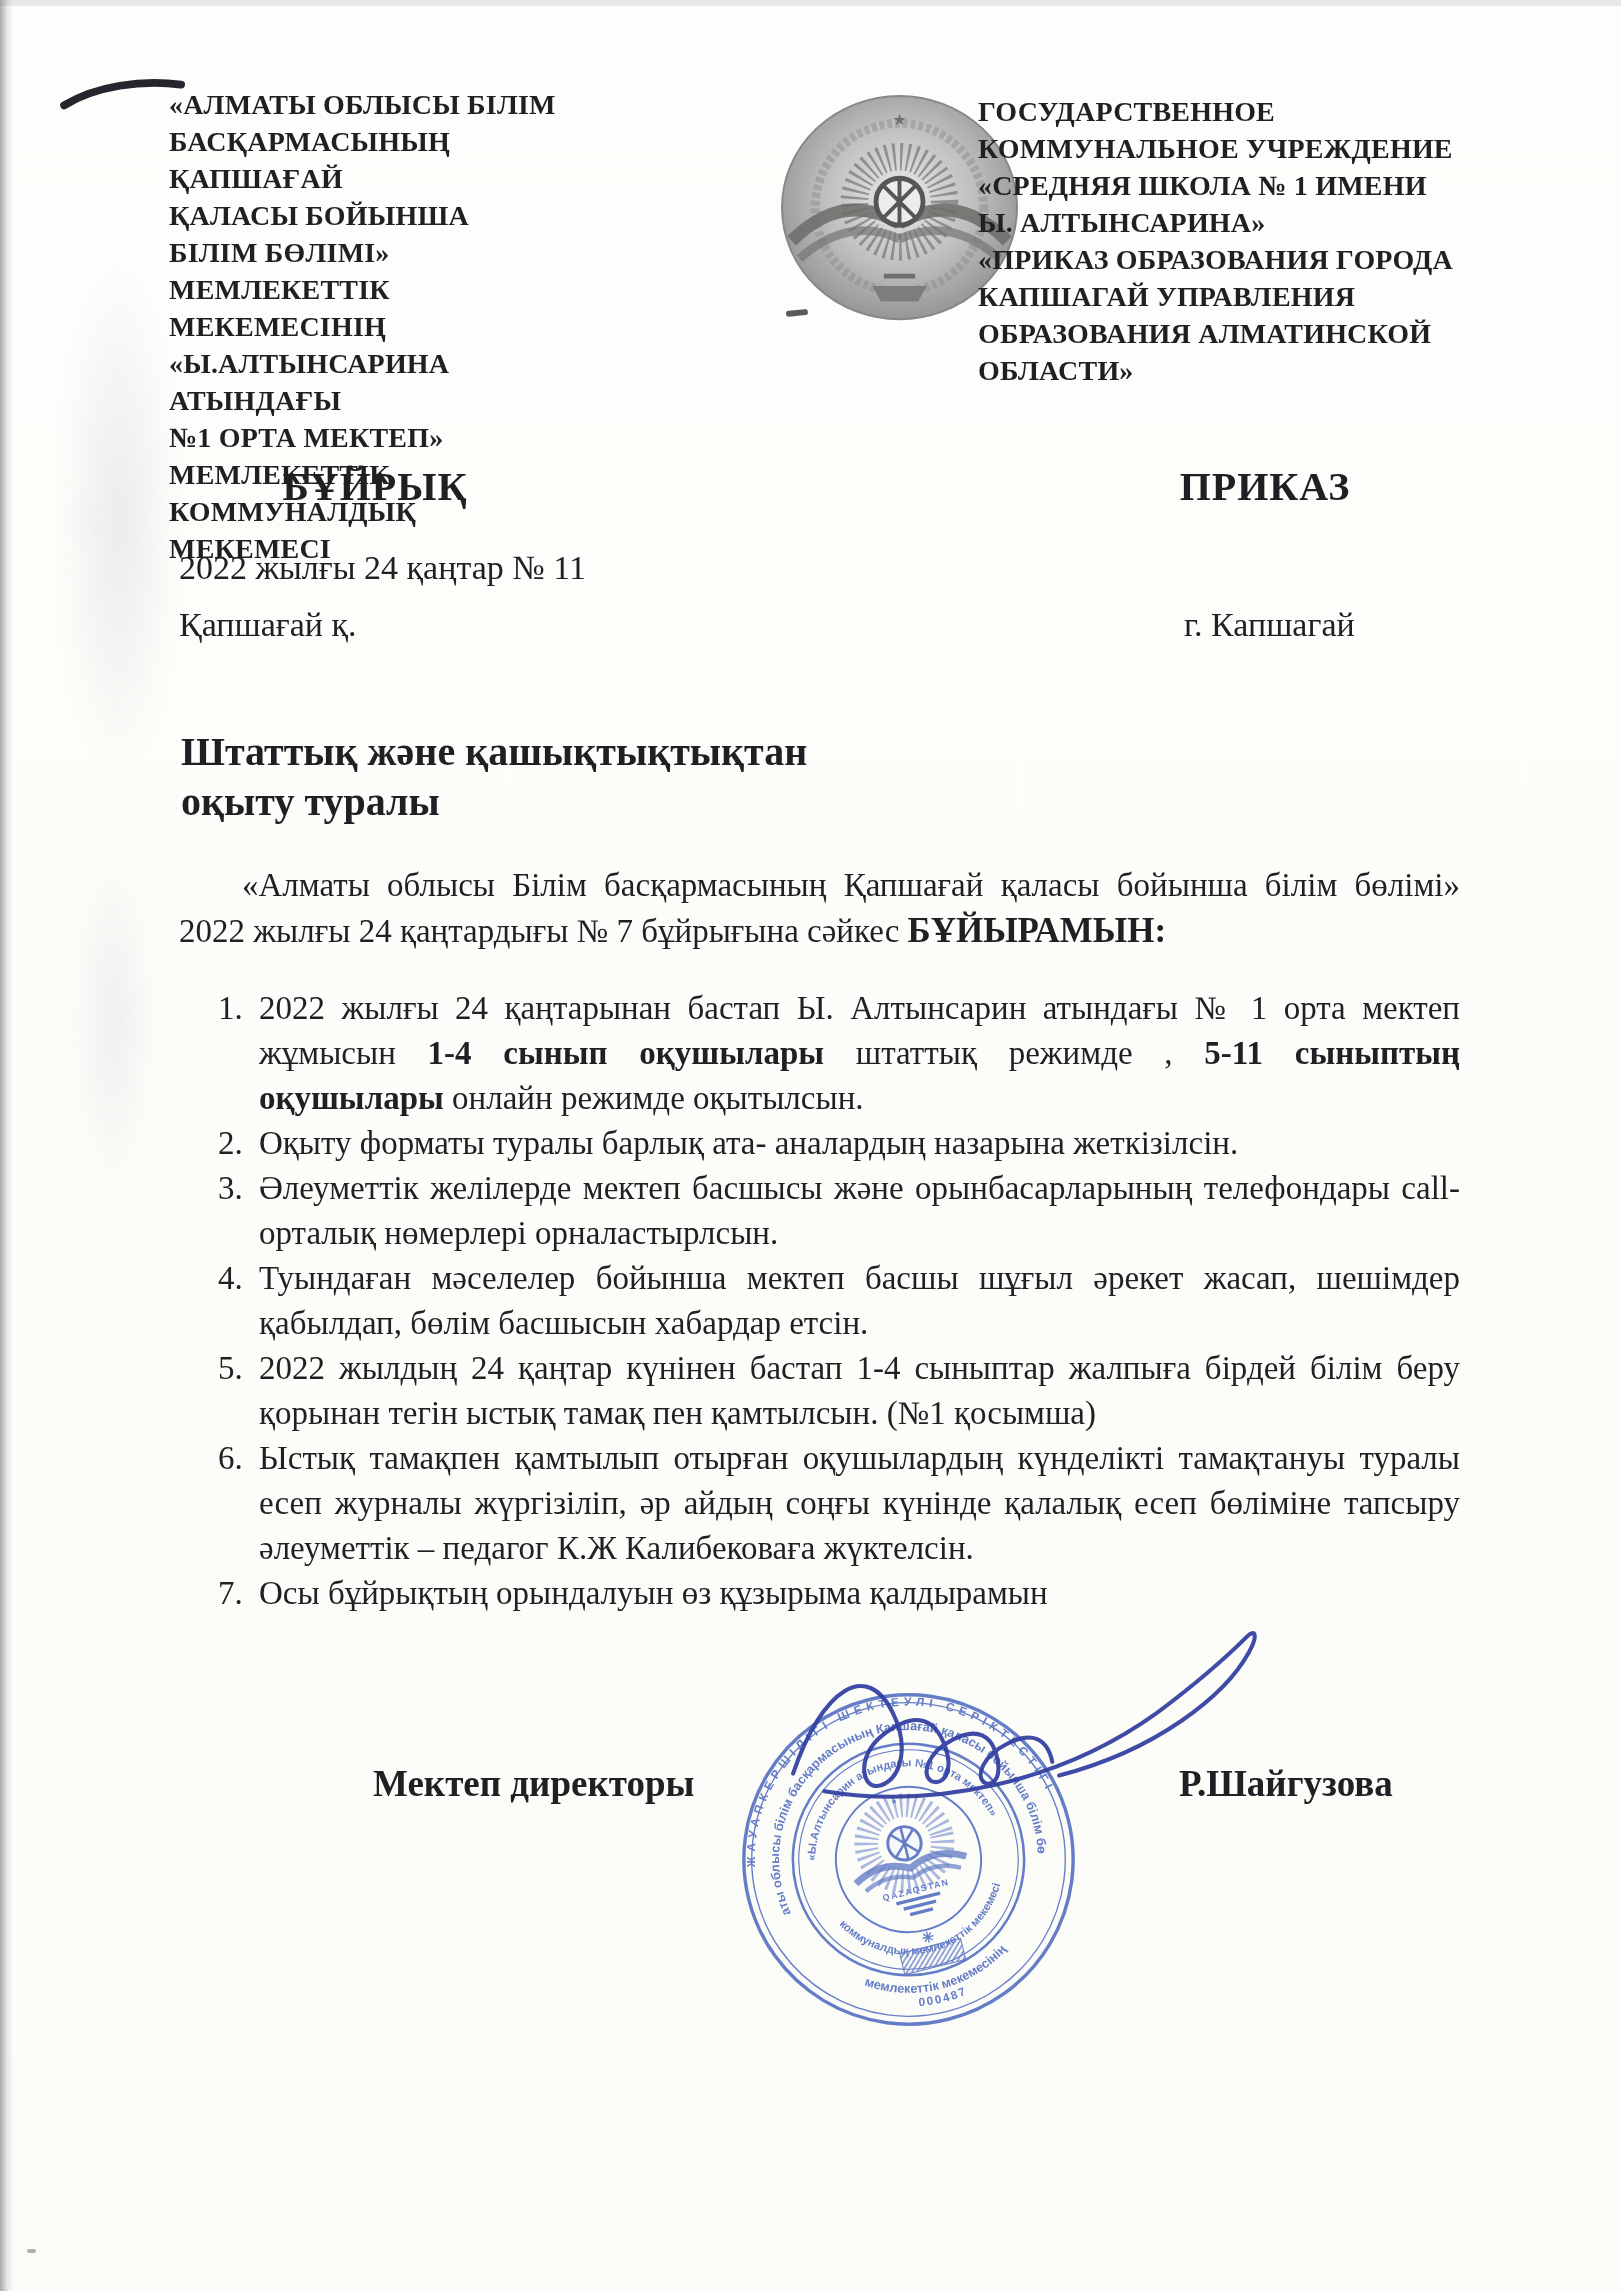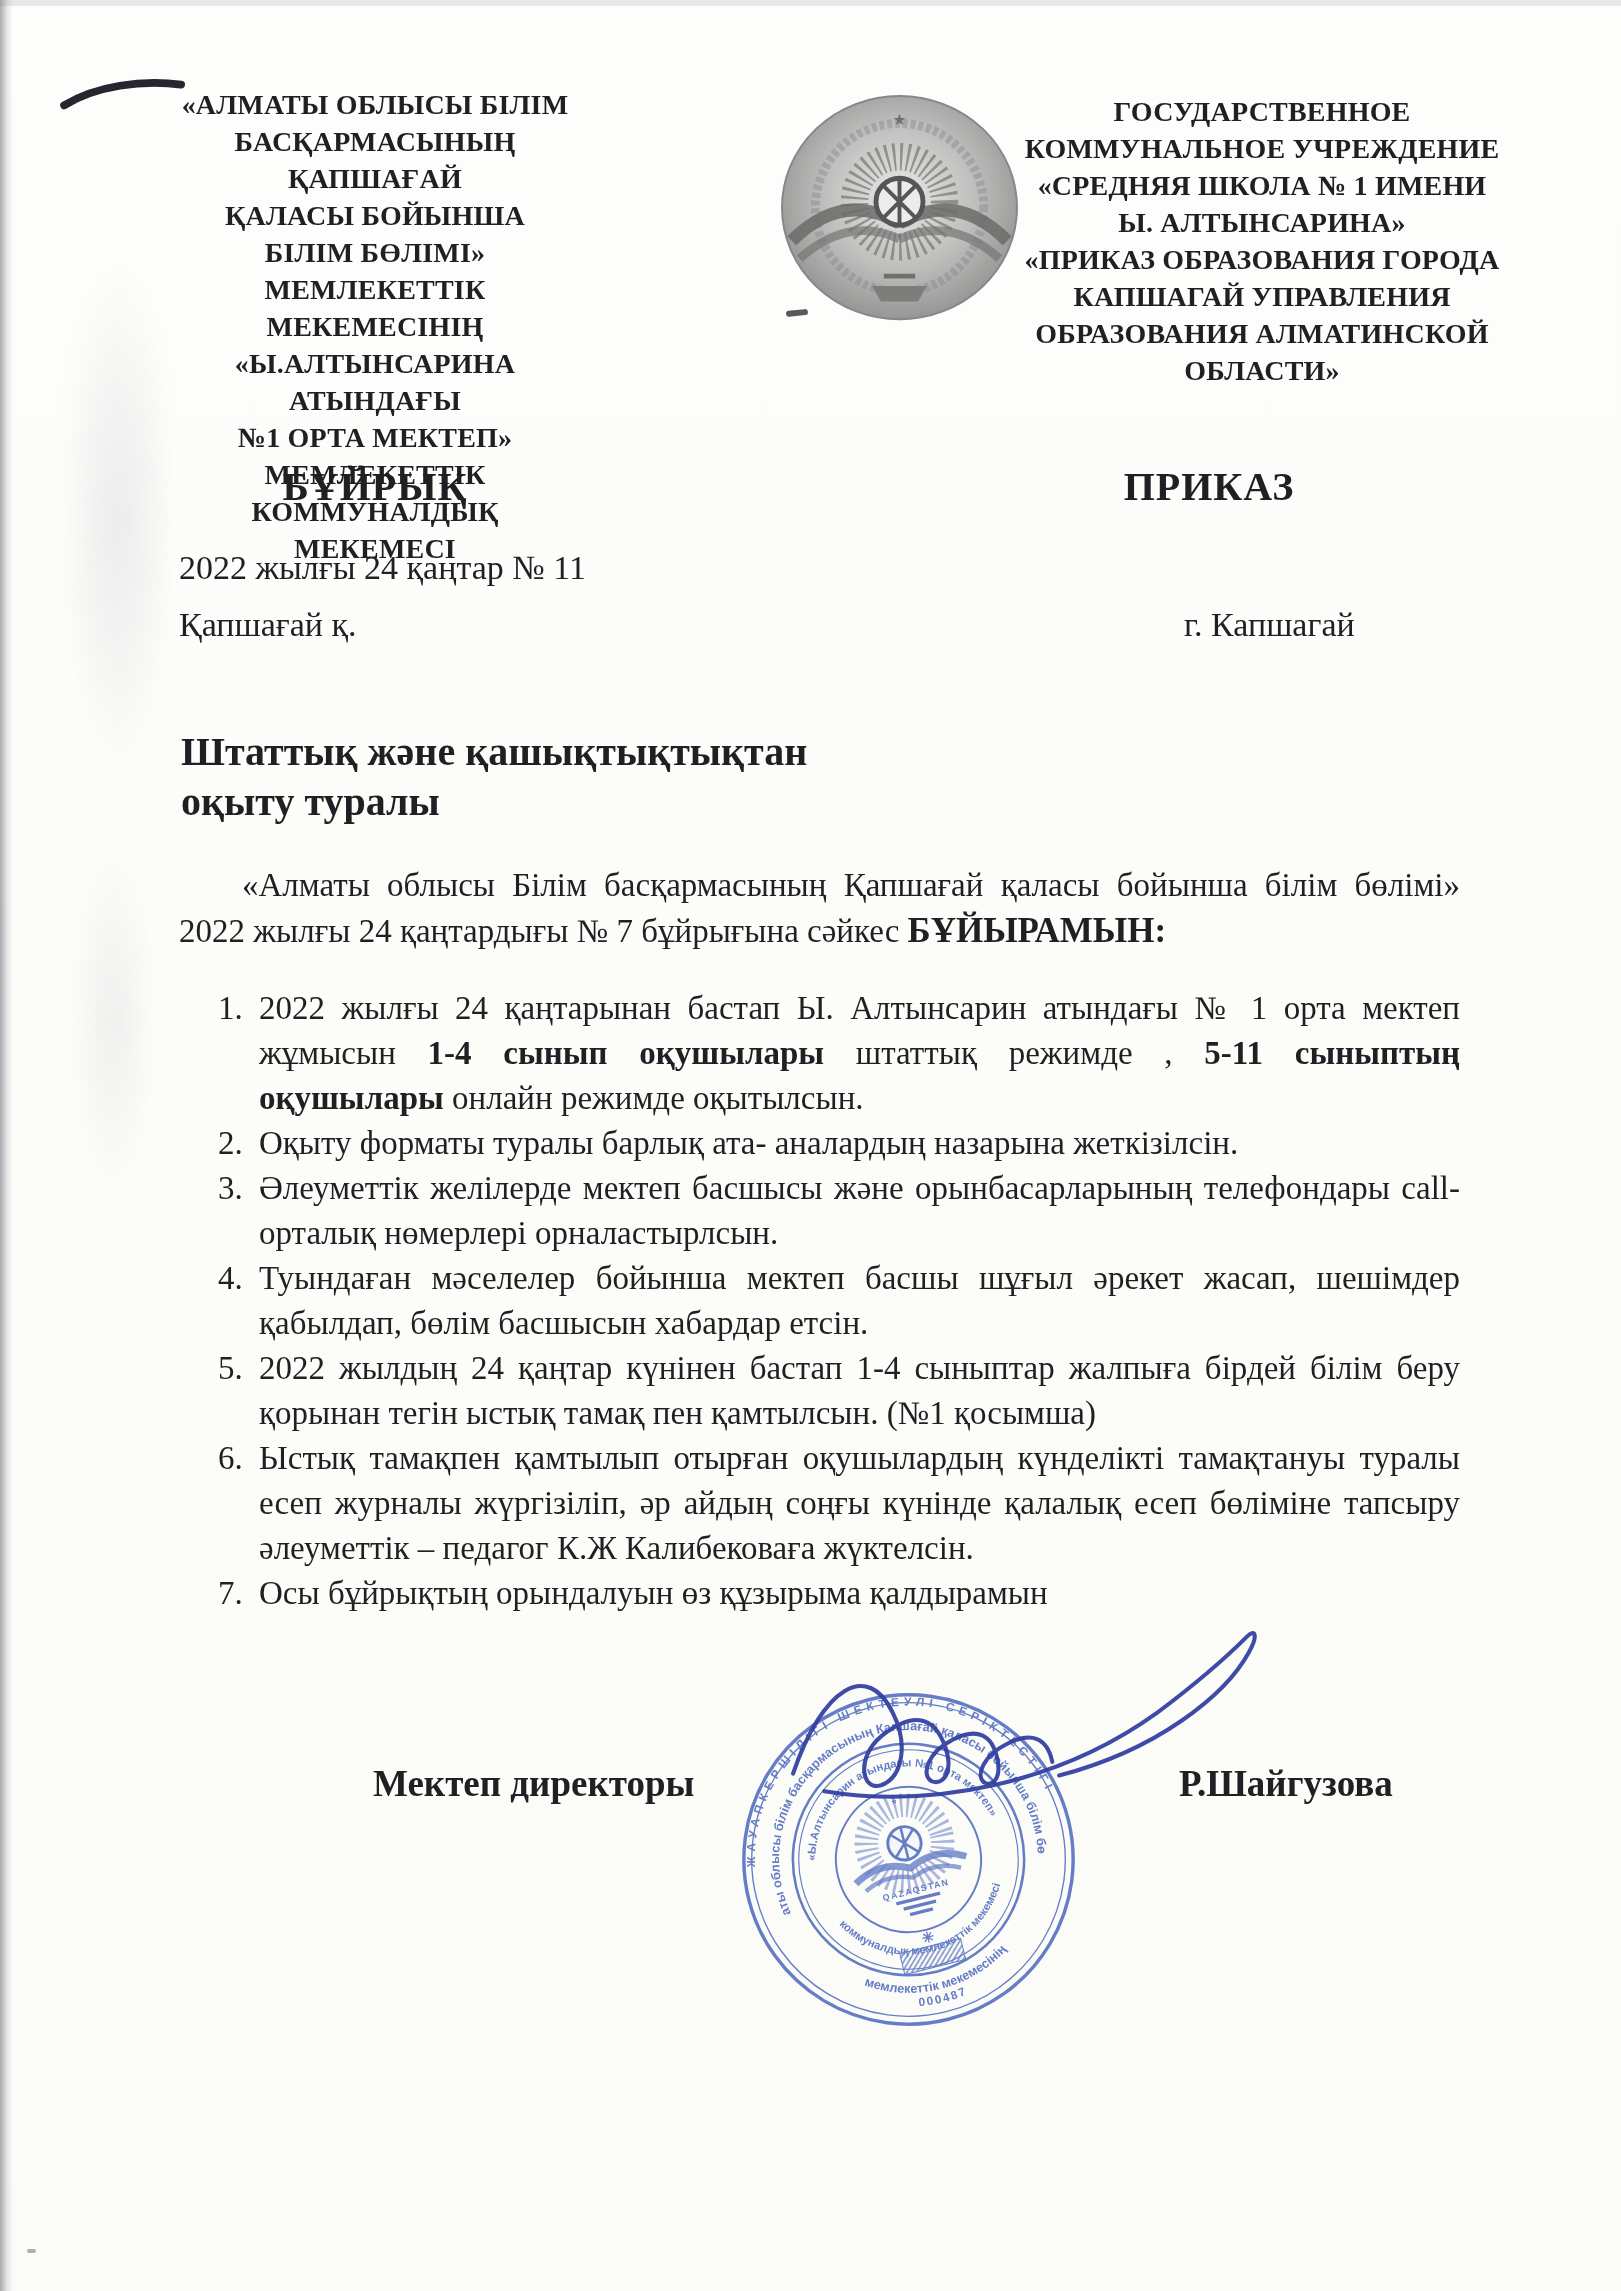--- a/index.html
+++ b/index.html
@@ -17,28 +17,28 @@
     background:radial-gradient(closest-side,rgba(110,115,128,.12),transparent);filter:blur(6.9px);}
   .smudge2{position:absolute;left:69px;top:843px;width:88px;height:353px;
     background:radial-gradient(closest-side,rgba(110,115,128,.09),transparent);filter:blur(6.9px);}
   .pen-dash{position:absolute;left:57px;top:78px;width:132px;height:31px;transform:rotate(-4deg);}
   .mini-dash{position:absolute;left:786px;top:310px;width:21.6px;height:5.9px;background:#3c3c42;
     border-radius:2.9px;transform:rotate(-6deg);opacity:.85;}
   .corner-dot{position:absolute;left:27.4px;top:2249px;width:8.8px;height:3.9px;background:#8f9094;
     border-radius:2px;opacity:.7;}
 
   
-  .org{position:absolute;font-weight:bold;text-align:center;font-size:28px;line-height:37px;letter-spacing:0.2px;}
+  .org{position:absolute;font-weight:bold;font-size:28px;line-height:37px;letter-spacing:0.2px;}
   .org-left{left:169px;top:86px;width:412px;}
   .org-right{left:978px;top:93px;width:568px;}
   .emblem{position:absolute;left:774px;top:94px;width:251px;height:235px;filter:blur(0.5px);}
 
   .order-title{position:absolute;top:463px;font-weight:bold;font-size:40px;letter-spacing:1px;text-align:center;}
   .title-kk{left:169px;width:412px;}
-  .title-ru{left:954px;width:510px;}
+  .title-ru{left:1010px;width:510px;}
 
   .date-line{position:absolute;left:179px;top:549px;font-size:34px;}
   .city-kk{position:absolute;left:179px;top:606px;font-size:34px;}
   .city-ru{position:absolute;left:1184px;top:606px;font-size:34px;}
 
   .subject{position:absolute;left:181px;top:727px;font-size:40px;font-weight:bold;line-height:50px;}
 
   .preamble{position:absolute;left:179px;top:863px;width:1281px;margin:0;
     font-size:33px;line-height:45px;text-align:justify;text-indent:63px;}
   .preamble b{font-size:35px;font-family:Liberation Serif, serif;}

